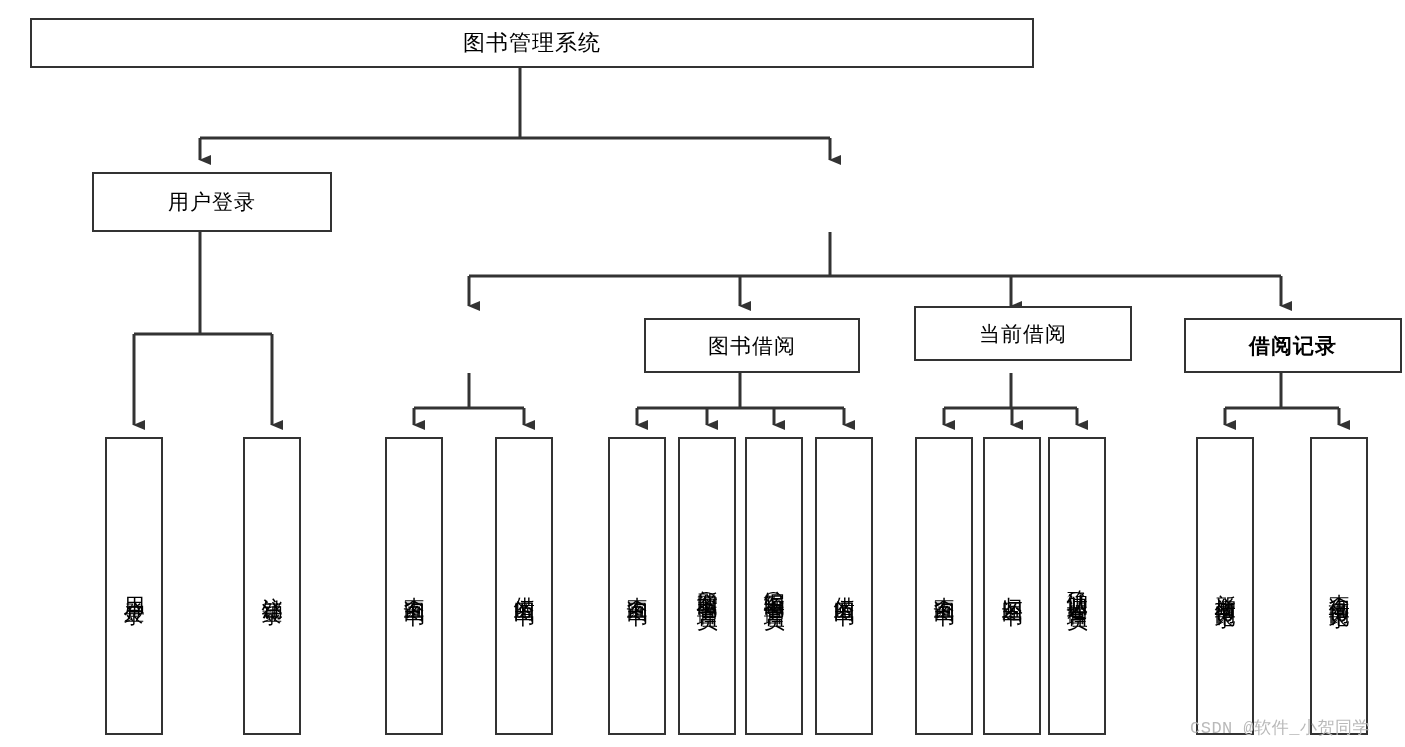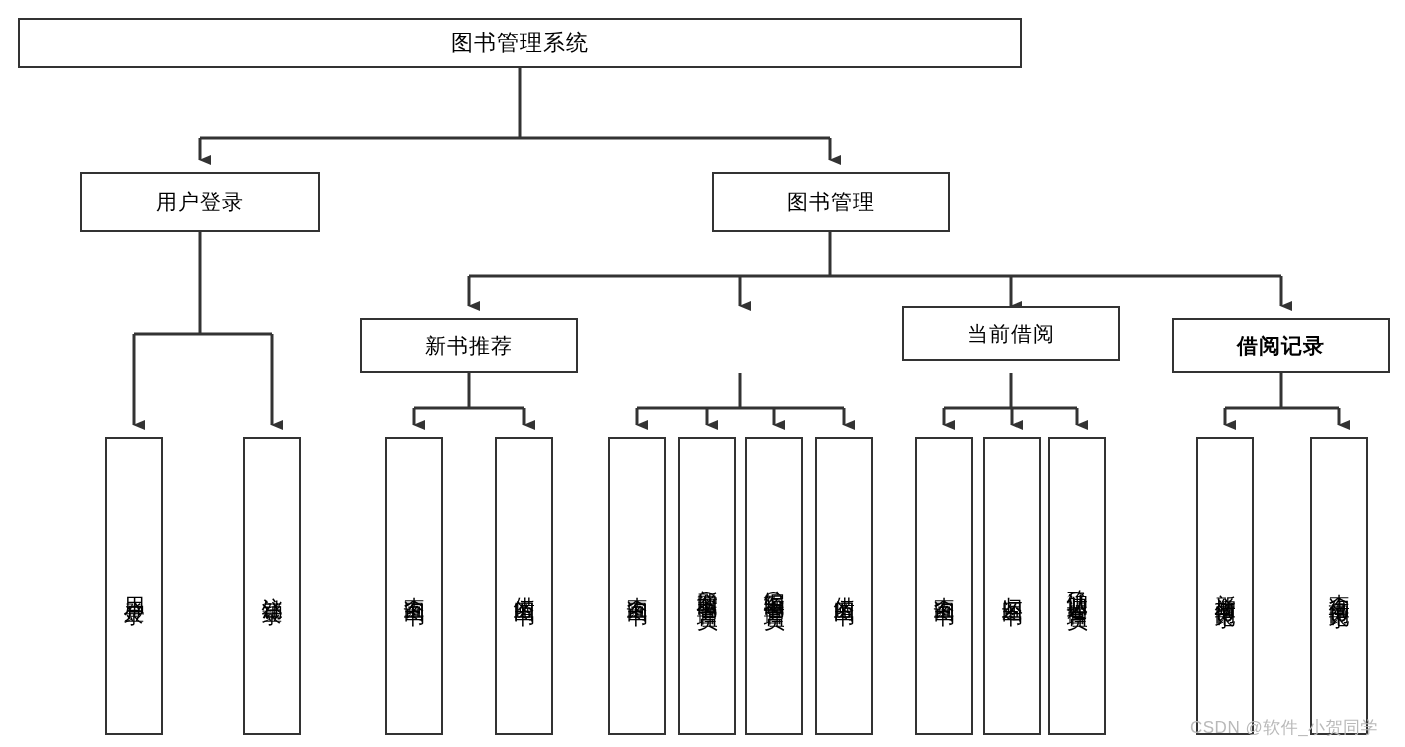--- a/index.html
+++ b/index.html
@@ -33,20 +33,21 @@
     color: #000000;
     display: flex;
     align-items: center;
     justify-content: center;
     text-align: center;
   }
   .node-h {
     font-size: 21px;
     line-height: 1.2;
     letter-spacing: 1px;
+    margin-left: 12px;
   }
   .node-v {
     writing-mode: vertical-rl;
     text-orientation: upright;
     font-size: 21px;
     line-height: 1.25;
     letter-spacing: 3px;
     padding: 6px 0;
   }
   #root.node-h {
@@ -111,23 +112,22 @@
       <path d="M1281,373 L1281,408"></path>
       <path d="M1225,408 L1339,408"></path>
       <path d="M1225,408 L1225,425" marker-end="url(#arrow)"></path>
       <path d="M1339,408 L1339,425" marker-end="url(#arrow)"></path>
     </g>
   </svg>
 
   <div class="node node-h" id="root" style="left:18px; top:18px; width:1004px; height:50px;">图书管理系统</div>
 
   <div class="node node-h" style="left:80px; top:172px; width:240px; height:60px;">用户登录</div>
-  <div class="node node-h" style="left:712px; top:172px; width:238px; height:60px;">图书管理</div>
 
-  <div class="node node-h" style="left:360px; top:318px; width:218px; height:55px;">新书推荐</div>
+  <div class="node node-h" style="left:632px; top:318px; width:216px; height:55px;">图书借阅</div>
   <div class="node node-h" style="left:902px; top:306px; width:218px; height:55px;">当前借阅</div>
   <div class="node node-h" style="left:1172px; top:318px; width:218px; height:55px;font-weight:bold;">借阅记录</div>
 
   <div class="node node-v" style="left:105px; top:437px; width:58px; height:298px;">用户登录</div>
   <div class="node node-v" style="left:243px; top:437px; width:58px; height:298px;">注销登录</div>
 
   <div class="node node-v" style="left:385px; top:437px; width:58px; height:298px;">查询图书</div>
   <div class="node node-v" style="left:495px; top:437px; width:58px; height:298px;">借阅图书</div>
 
   <div class="node node-v" style="left:608px; top:437px; width:58px; height:298px;">查询图书</div>
@@ -135,15 +135,15 @@
   <div class="node node-v" style="left:745px; top:437px; width:58px; height:298px;">编辑图书（管理员）</div>
   <div class="node node-v" style="left:815px; top:437px; width:58px; height:298px;">借阅图书</div>
 
   <div class="node node-v" style="left:915px; top:437px; width:58px; height:298px;">查询图书</div>
   <div class="node node-v" style="left:983px; top:437px; width:58px; height:298px;">归还图书</div>
   <div class="node node-v" style="left:1048px; top:437px; width:58px; height:298px;">确认归还（管理员）</div>
 
   <div class="node node-v" style="left:1196px; top:437px; width:58px; height:298px;">新增借阅记录</div>
   <div class="node node-v" style="left:1310px; top:437px; width:58px; height:298px;">查询借阅记录</div>
 
-  <div class="watermark" style="left:1190px; top:716px;">CSDN @软件_小贺同学</div>
+  <div class="watermark" style="left:1190px; top:716px;font-family:Liberation Mono, monospace;">CSDN @软件_小贺同学</div>
 
 </div>
 
 </body></html>

